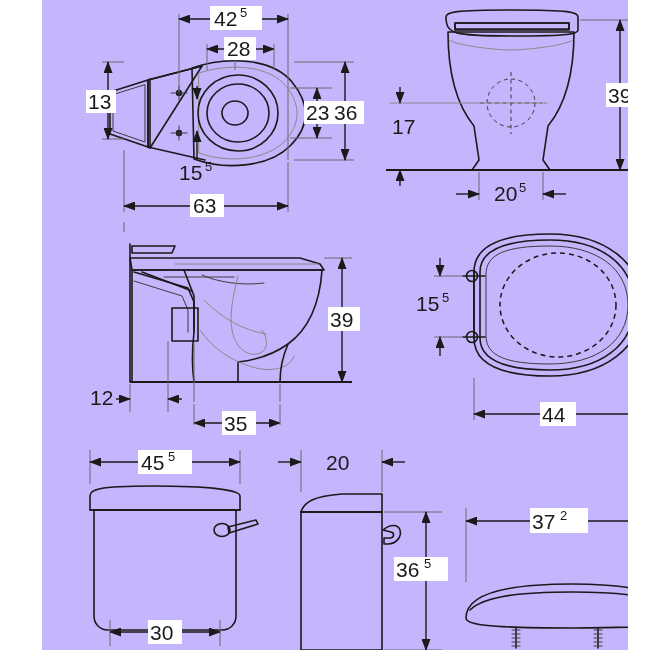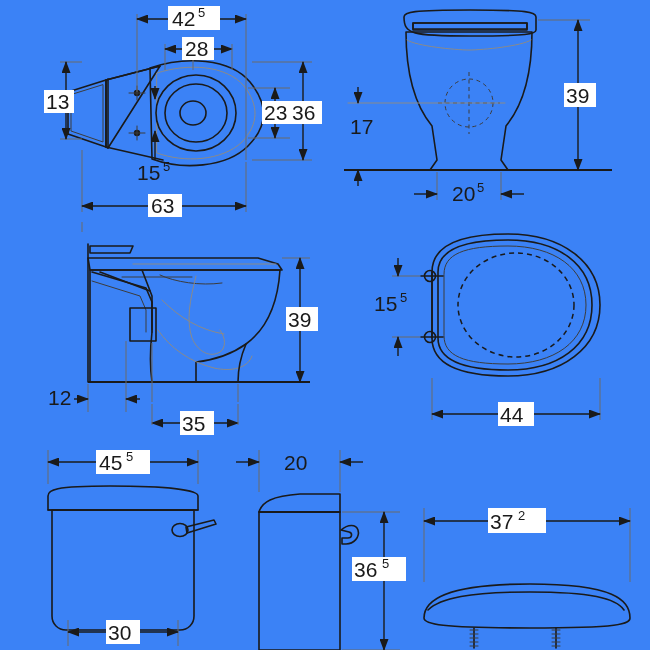--- a/index.html
+++ b/index.html
@@ -2,25 +2,26 @@
 <html><head>
 <meta charset="utf-8">
 <style>
   html, body {
     margin: 0;
     padding: 0;
     background: #ffffff;
   }
   #sheet {
     position: relative;
-    width: 650px;
+    width: 586px;
     height: 650px;
-    background: #3b82f6;
+    background: #c4b5fd;
     font-family: "Liberation Sans", sans-serif;
     overflow: hidden;
+    margin-left: 42px;
   }
   #sheet svg {
     position: absolute;
     left: 0;
     top: 0;
   }
   .dimtext {
     font-family: "Liberation Sans", sans-serif;
     font-size: 21px;
     fill: #1a1a1a;

